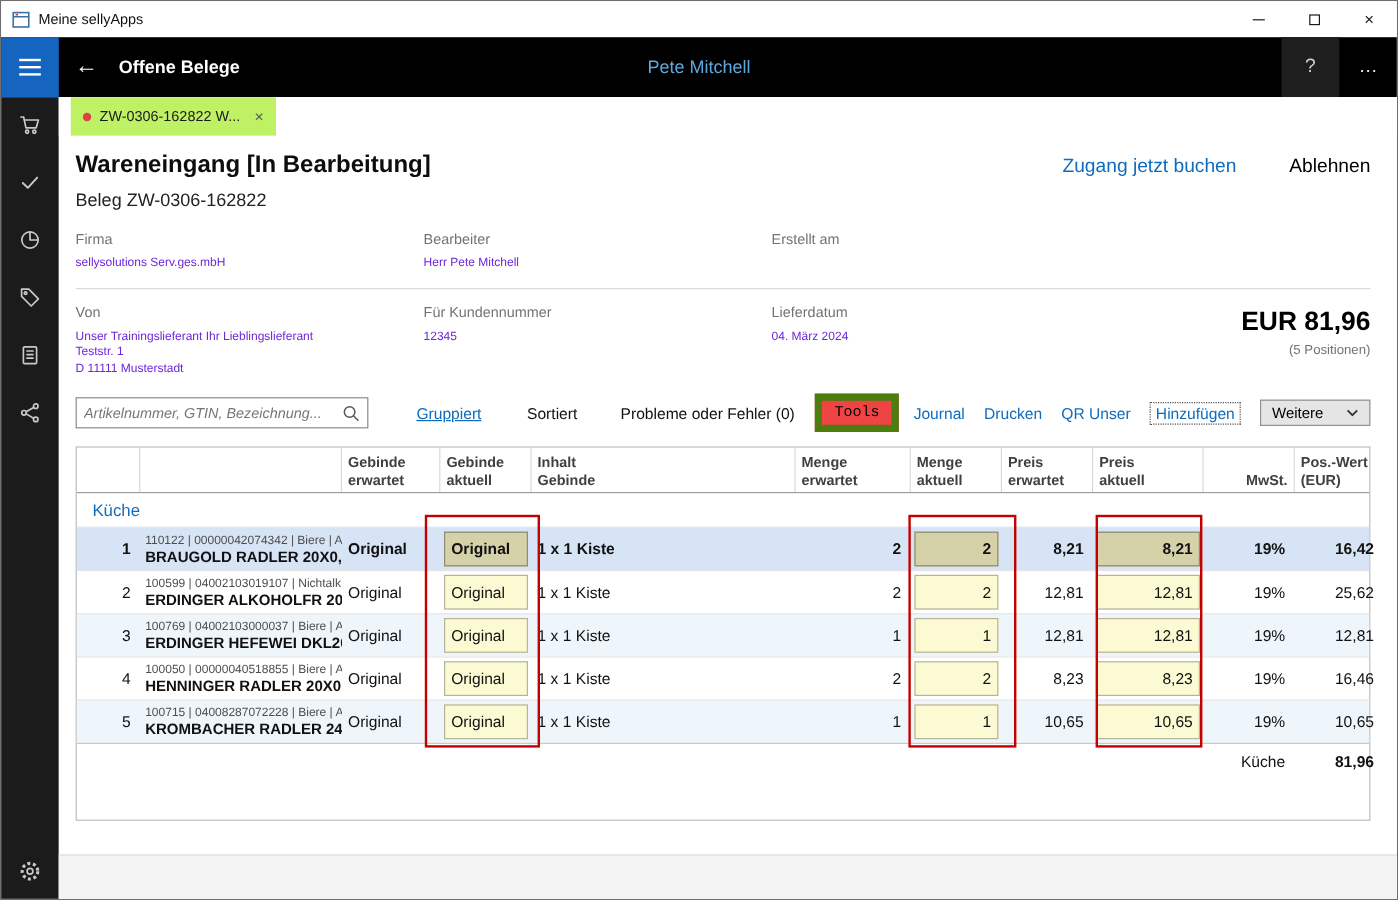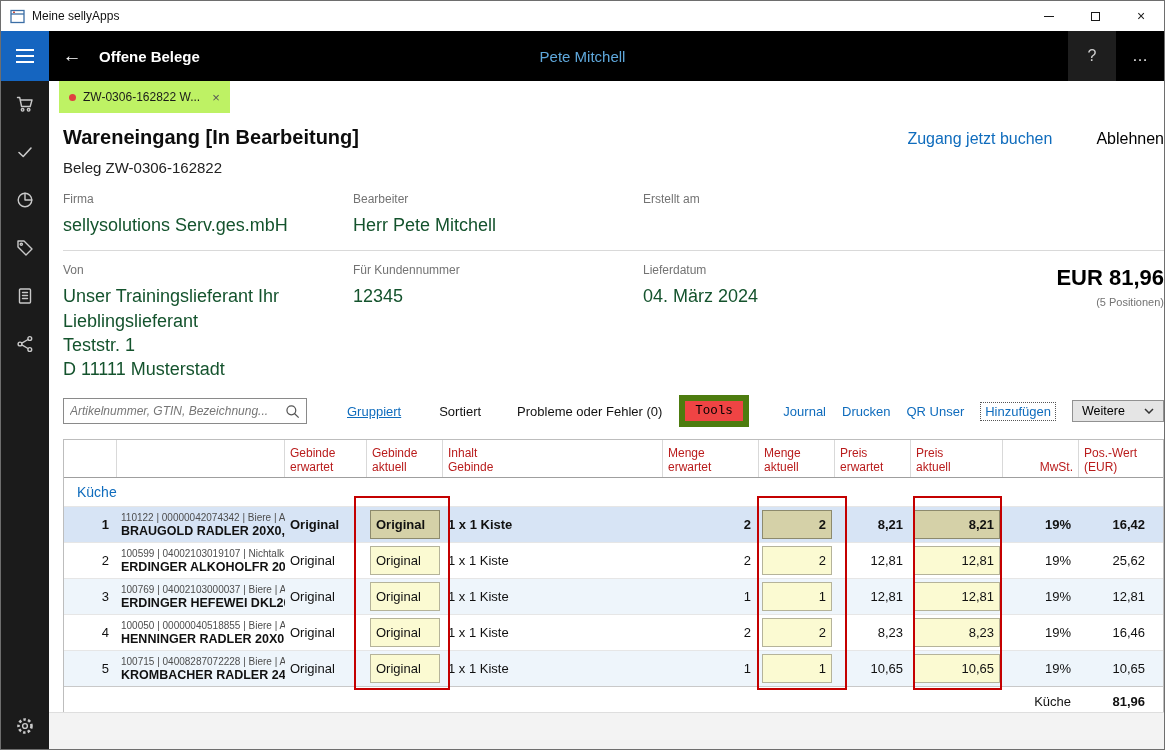--- a/index.html
+++ b/index.html
@@ -35,34 +35,34 @@
   .main{flex:1;display:flex;flex-direction:column;position:relative;background:#fff;min-width:0}
 
   
   .tabbar{flex:0 0 32px;display:flex;align-items:stretch;background:#fff}
   .tab{margin-left:10px;background:#bef264;display:flex;align-items:center;padding:0 10px}
   .tab-dot{width:7px;height:7px;border-radius:50%;background:#df4040;margin-right:7px}
   .tab-label{font-size:12px;color:#1a1a1a;white-space:nowrap}
   .tab-close{margin-left:12px;color:#555;font-size:13px;cursor:default}
 
   
-  .content{flex:1;padding:13px 0 0 14px;overflow:hidden}
+  .content{flex:1;padding:13px 22px 0 14px;overflow:hidden}
   .doc-header{display:flex;align-items:baseline}
   .doc-title{font-size:20px;font-weight:700;color:#0d0d0d}
   .doc-actions{margin-left:auto;display:flex;gap:44px;align-items:flex-start}
   .action-book{color:#0f6cbd;font-size:16px;cursor:default}
   .action-reject{color:#000000;font-size:16px}
   .doc-subtitle{font-size:15px;color:#222;margin-top:10px}
 
   .info-grid{margin-top:16px}
   .info-row{display:grid;grid-template-columns:290px 290px 1fr auto}
   .info-rowA{border-bottom:1px solid #d9d9d9;padding-bottom:13px}
   .info-rowB{padding-top:12px}
   .info-label{font-size:12px;color:#737373}
-  .info-value{font-size:18px;color:#14532d;margin-top:7px;white-space:pre-line;line-height:1.35}
+  .info-value{font-size:10px;color:#6d28d9;margin-top:7px;white-space:pre-line;line-height:1.35}
   .total-block{text-align:right;padding-top:2px}
   .total-amount{font-size:22px;font-weight:700;color:#000}
   .total-positions{font-size:11px;color:#737373;margin-top:5px}
 
   
   .toolbar{margin-top:14px;display:flex;align-items:center;font-size:13px}
   .search-box{width:244px;height:26px;border:1px solid #8a8a8a;display:flex;align-items:center;background:#fff}
   .search-input{flex:1;border:0;outline:0;padding:0 6px;font-size:12px;font-family:inherit;min-width:0;background:transparent}
   .search-input::placeholder{font-style:italic;color:#767676}
   .search-icon{padding:0 6px;display:flex}
@@ -72,21 +72,21 @@
   .tb-tools{margin-left:17px;background:#ef4444;border:6px solid #4d7c0f;padding:3px 10px;font-size:12.5px;font-family:Liberation Mono, monospace}
   .tb-right{margin-left:auto;display:flex;align-items:center;gap:16px}
   .tb-link{color:#0f6cbd;cursor:default}
   .tb-add{border:1px dotted #555;padding:1px 4px}
   .tb-more{background:#e5e5e5;border:1px solid #919191;padding:3px 9px;display:flex;align-items:center;font-size:12.5px;min-width:92px;justify-content:space-between;font-family:inherit}
 
   
   .table-wrap{margin-top:12px;position:relative;border:1px solid #bdbdbd;background:#fff}
   .thead-row,.trow,.tfoot-row{display:grid;grid-template-columns:53px 168px 82px 76px 220px 96px 76px 76px 92px 76px 74px}
   .thead-row{height:38px;border-bottom:1px solid #9f9f9f}
-  .hcell{border-right:1px solid #d9d9d9;display:flex;align-items:flex-end;padding:3px 5px;font-size:12px;font-weight:400;white-space:pre-line;line-height:1.2;color:#b91c1c}
+  .hcell{border-right:1px solid #d9d9d9;display:flex;align-items:flex-end;padding:3px 5px;font-size:12px;font-weight:700;white-space:pre-line;line-height:1.2;color:#404040}
   .hcell:last-child{border-right:0}
   .hcell.hc9{justify-content:flex-end}
   .group-row{height:28px;display:flex;align-items:center;padding-left:13px;color:#0f6cbd;font-size:14px}
   .trow{height:36px;border-top:1px solid #e6e6e6}
   .trow:nth-child(odd):not(.selected){background:#eef5fb}
   .trow.selected{background:#d7e4f5;font-weight:700}
   .cell{display:flex;align-items:center;font-size:13px;color:#111;padding:0 5px;overflow:hidden}
   .c0{justify-content:flex-end;padding-right:8px}
   .c1{flex-direction:column;align-items:flex-start;justify-content:center;padding-left:4px}
   .code{font-size:10px;color:#4d4d4d;font-weight:400;white-space:nowrap}

